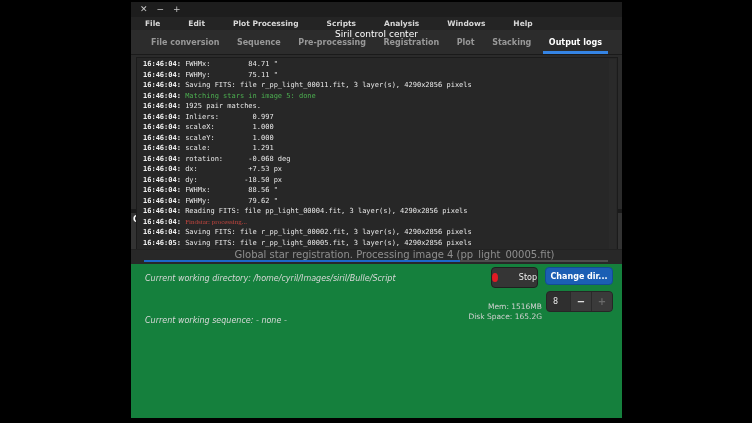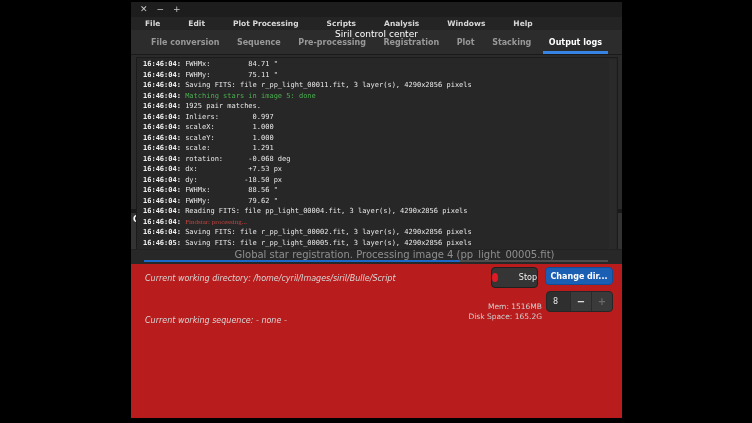--- a/index.html
+++ b/index.html
@@ -63,21 +63,21 @@
              border-radius:3px; display:flex; align-items:center; justify-content:center; }
 
   
   .progressband { background:#282828; height:15px; flex:none; position:relative;
                   border-top:1px solid #222; }
   .progresstext { text-align:center; color:#8f8f8f; font-size:10px; line-height:9px;margin-left:36px; }
   .progressline { position:absolute; left:13px; right:14px; top:10px; height:2px; background:#4d4d4d; }
   .progressfill { height:100%; background:#1c68c8; }
 
   
-  .footer { flex:1; background:#b91c1c; position:relative; }
+  .footer { flex:1; background:#15803d; position:relative; }
   .cwd-text, .seq-text { position:absolute; left:14px; font-size:8px; font-style:italic; color:#d8d8d8; }
   .cwd-text { top:10px; }
   .seq-text { top:52px; }
   .stop-btn { position:absolute; right:84px; top:3px; height:21px; width:47px;
               background:#353535; border:1px solid #1f1f1f; border-radius:4px;
               display:flex; align-items:center; justify-content:center; gap:21px; }
   .stop-dot { width:9px; height:9px; border-radius:50%; background:#e01b24; }
   .stop-btn span.lbl { color:#eeeeee; font-size:8px; }
   .chdir-btn { position:absolute; right:9px; top:3px; height:18px; width:68px;
                background:#1b5fb4; border:1px solid #134c94; border-radius:4px;

